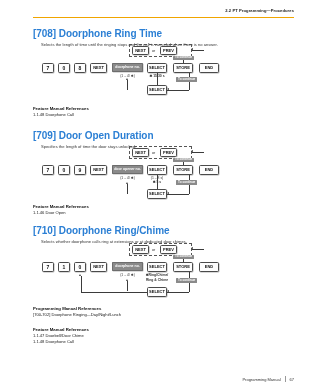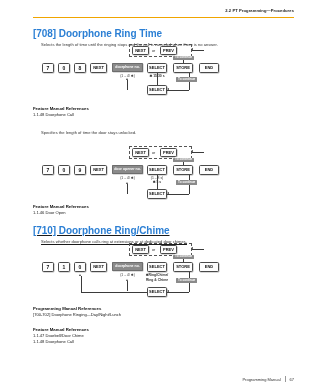--- a/index.html
+++ b/index.html
@@ -21,21 +21,21 @@
   }
   .header-rule {
     position:absolute; top:17px; left:33px; right:6px;
     height:1.3px; background:#f0a500;
   }
 
   
   .section { position:absolute; left:33px; right:6px; }
   #sec708 { top:28px; }
   #sec709 { top:130px; }
-  #sec710 { top:225px;text-decoration:underline; }
+  #sec710 { top:225px; }
 
   .sec-title {
     font-size:10px; font-weight:bold; color:#2b7fd4;
     letter-spacing:-.05px; margin:0 0 3px 0; white-space:nowrap;
   }
   .sec-desc {
     font-size:4.1px; color:#333; margin:0 0 0 8px;
     letter-spacing:.01px; white-space:nowrap;
   }
 
@@ -154,20 +154,21 @@
   <div class="ln v" style="left:94.4px; top:36px; height:10px;"></div>
   <div class="arrow up" style="left:92.8px; top:33.5px;"></div>
 </div>
 
 <div class="refs" style="top:106px;">
   <div class="ref-head">Feature Manual References</div>
   <div class="ref-line">1.1.48 Doorphone Call</div>
 </div>
 
 <div class="section" id="sec709">
+  <div class="sec-title">[709] Door Open Duration</div>
   <div class="sec-desc">Specifies the length of time the door stays unlocked.</div>
 </div>
 
 <div class="diagram" id="dia709">
   <div class="dashbox" style="left:96px; top:0px; width:63px; height:13px;"></div>
   <div class="key word" style="left:99px; top:1.8px;">NEXT</div>
   <div class="orlbl" style="left:119px; top:4.5px;">or</div>
   <div class="key word" style="left:127px; top:1.8px;">PREV</div>
 
   <div class="key num" style="left:9px; top:19px;">7</div>

